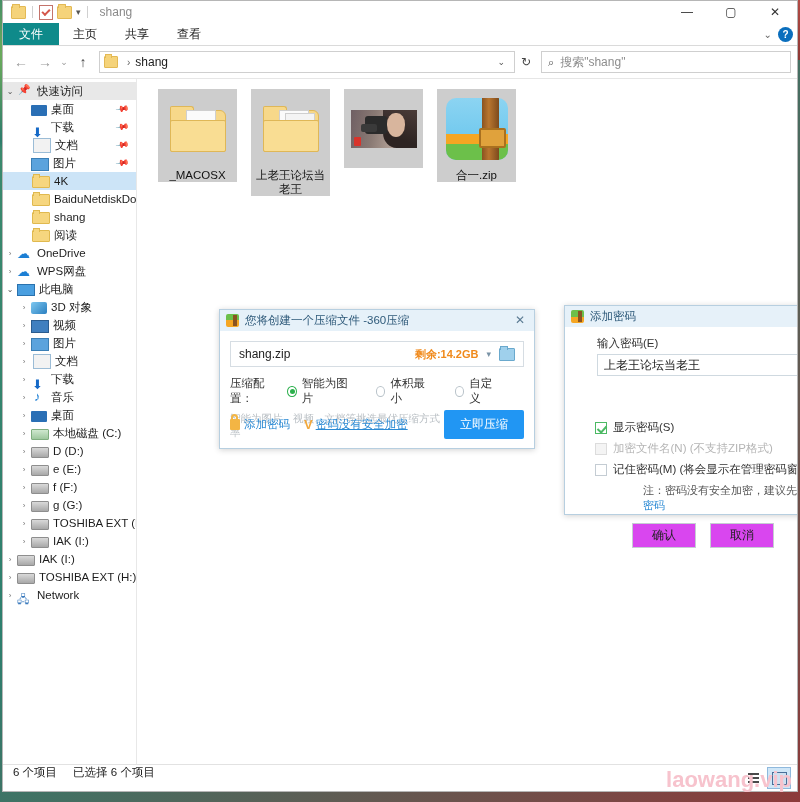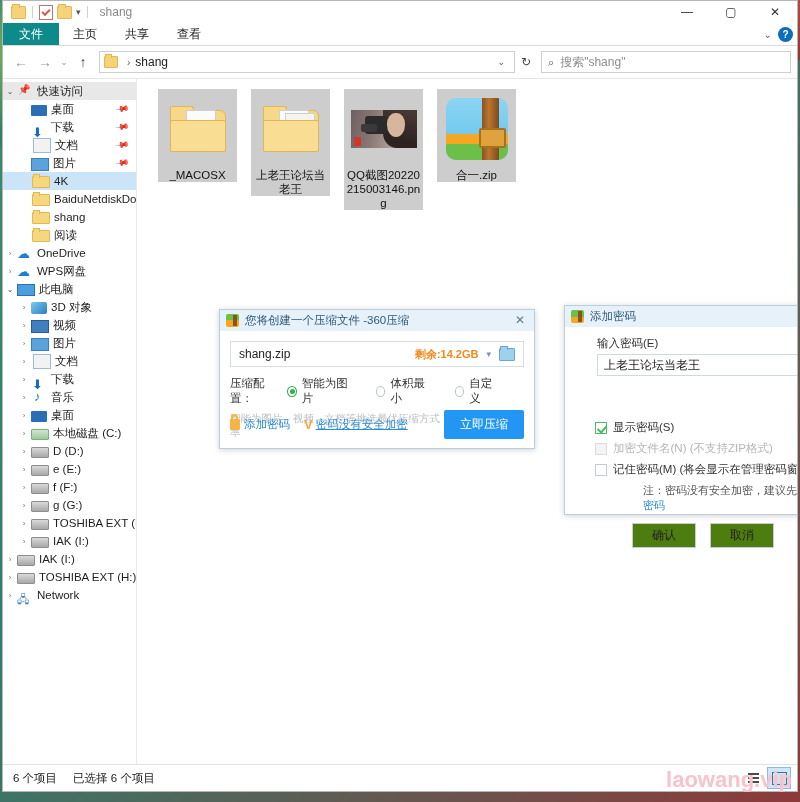--- a/index.html
+++ b/index.html
@@ -114,21 +114,21 @@
   .photo .badge{position:absolute;left:3px;bottom:2px;width:7px;height:9px;background:#d8332b;border-radius:1px;}
   
   .zipicon{width:62px;height:62px;position:relative;border-radius:10px;overflow:hidden;background:linear-gradient(#8cd4f2,#62c3ec);}
   .zipicon .gband{position:absolute;left:0;bottom:0;width:100%;height:16px;background:#6cc04a;}
   .zipicon .oband{position:absolute;left:0;bottom:16px;width:100%;height:10px;background:#f5a623;}
   .zipicon .txt{position:absolute;left:6px;top:12px;color:#9fdcf6;font-weight:bold;font-size:13px;line-height:13px;margin-top:24px;}
   .zipicon .strap{position:absolute;left:36px;top:0;width:17px;height:62px;background:linear-gradient(90deg,#8a5321,#b9762f 40%,#7d4a1d);}
   .zipicon .buckle{position:absolute;left:33px;top:30px;width:23px;height:16px;background:#e0a23c;border:2px solid #a9701f;border-radius:2px;}
 
   
-  .statusbar{height:26px;flex:0 0 auto;border-top:1px solid #e2e2e2;display:flex;align-items:center;padding-left:10px;font-size:11.5px;color:#222;position:relative;background:#fff;}
+  .statusbar{height:26px;flex:0 0 auto;border-top:1px solid #e2e2e2;display:flex;align-items:flex-start;padding-left:10px;font-size:11.5px;color:#222;position:relative;background:#fff;}
   .statusbar .gap{width:16px;}
   .viewbtns{position:absolute;right:6px;top:2px;display:flex;gap:2px;}
   .vbtn{width:22px;height:20px;display:flex;align-items:center;justify-content:center;border:1px solid transparent;}
   .vbtn.active{border-color:#8fb9dd;background:#cfe6f7;}
   .vb-list{display:flex;flex-direction:column;gap:2px;}
   .vb-list span{display:block;width:11px;height:2px;background:#4a4a4a;}
   .vb-thumb{width:13px;height:11px;border:1.5px solid #4a6f99;background:#cfe0f0;}
 
   
   .dlg{position:absolute;background:#fff;border:1px solid #b7cfe0;box-shadow:0 1px 6px rgba(0,0,0,.18);box-sizing:border-box;}
@@ -166,21 +166,21 @@
   .pw-checks{margin:44px 0 0 30px;}
   .chkrow{display:flex;align-items:center;font-size:11.5px;color:#333;margin-bottom:6px;}
   .chkrow.dis{color:#b5b5b5;}
   .cbox{width:12px;height:12px;border:1px solid #c4ccd3;background:#fff;margin-right:6px;box-sizing:border-box;position:relative;flex:0 0 12px;}
   .cbox.on{border-color:#4cb964;}
   .cbox.on:after{content:"";position:absolute;left:3px;top:1px;width:4px;height:7px;border-right:2px solid #4cb964;border-bottom:2px solid #4cb964;transform:rotate(42deg);}
   .cbox.dis{background:#f4f4f4;border-color:#dcdcdc;}
   .pw-note{margin:2px 0 0 48px;font-size:11px;color:#555;}
   .pw-note a{color:#2b8ad4;text-decoration:none;}
   .pw-btns{display:flex;justify-content:center;gap:14px;margin-top:10px;}
-  .pbtn{width:62px;height:23px;border:1px solid #c6cdd3;background:#4d7c0f;display:flex;align-items:center;justify-content:center;font-size:12px;color:#222;}
+  .pbtn{width:62px;height:23px;border:1px solid #c6cdd3;background:#d946ef;display:flex;align-items:center;justify-content:center;font-size:12px;color:#222;}
 
   
   .watermark{position:absolute;right:8px;bottom:10px;text-align:right;pointer-events:none;}
   .wm1{font-size:30px;color:#f7c3cd;font-weight:bold;letter-spacing:3px;line-height:32px;}
   .wm2{font-size:22px;color:#f7c3cd;font-weight:bold;line-height:24px;}
 </style>
 </head>
 <body>
 
 <div class="desktop">
@@ -418,21 +418,20 @@
           <div class="tile sel">
             <div class="thumb">
               <div class="photo">
                 <div class="hair"></div>
                 <div class="face"></div>
                 <div class="dev"></div>
                 <div class="dev2"></div>
                 <div class="badge"></div>
               </div>
             </div>
-            <div class="tile-label">QQ截图20220215003146.png</div>
           </div>
           <div class="tile sel">
             <div class="thumb">
               <div class="zipicon">
                 <div class="txt">360<br>ZIP</div>
                 <div class="oband"></div>
                 <div class="gband"></div>
                 <div class="strap"></div>
                 <div class="buckle"></div>
               </div>

